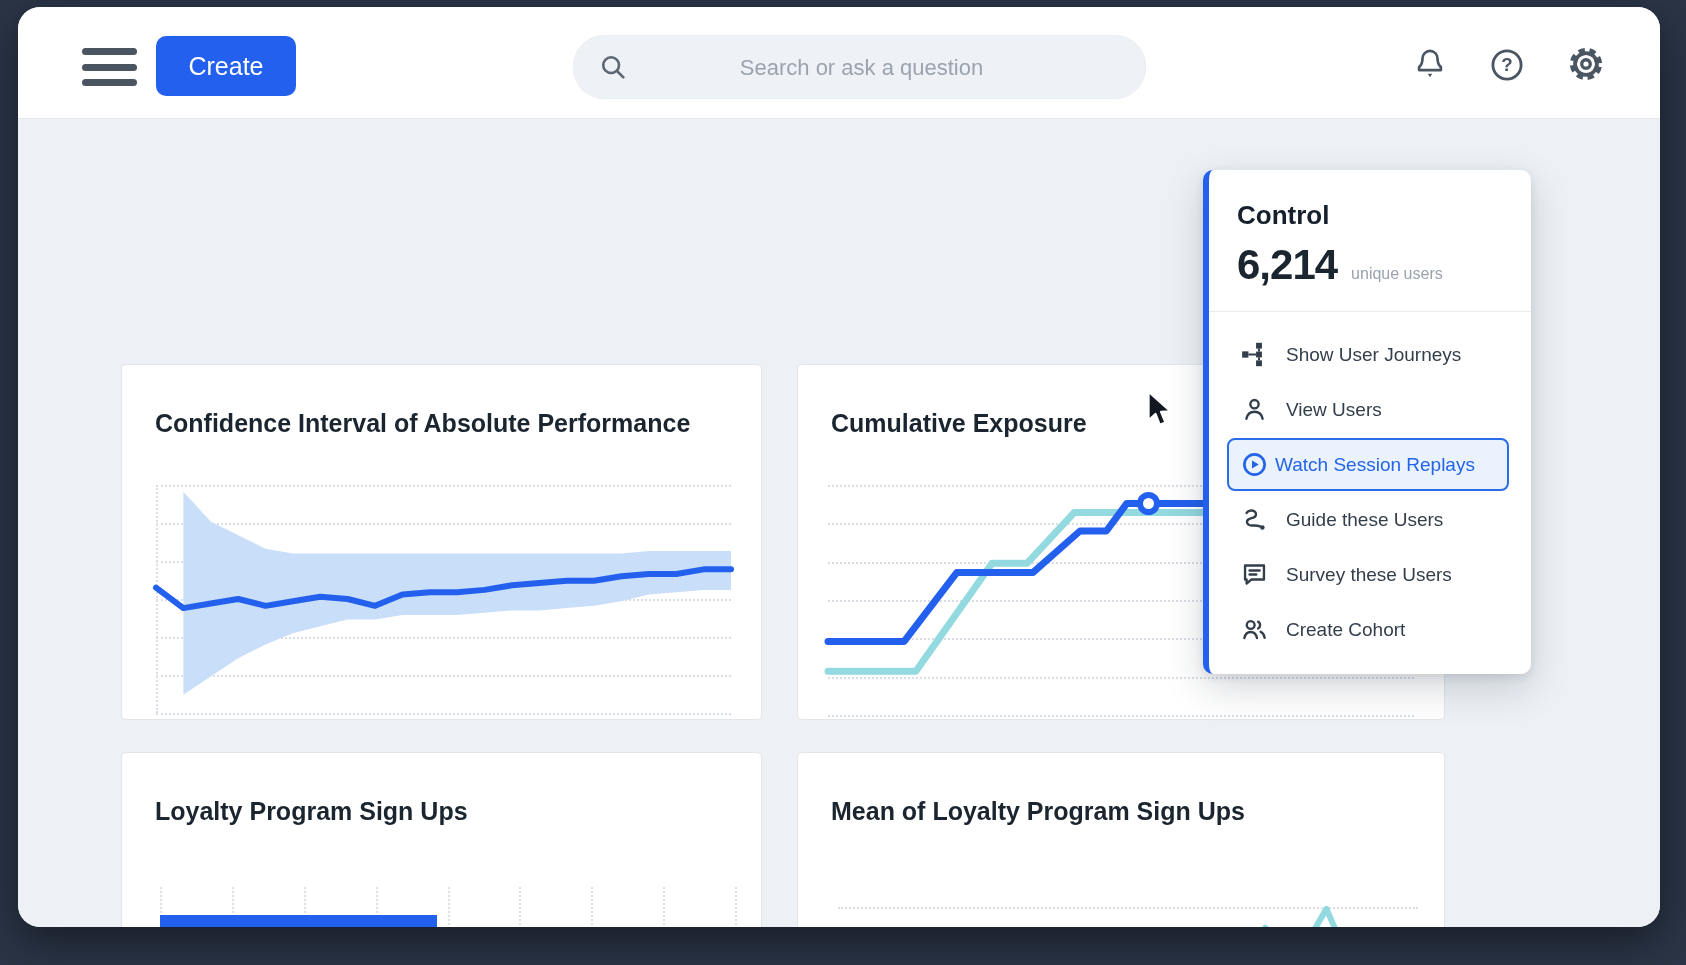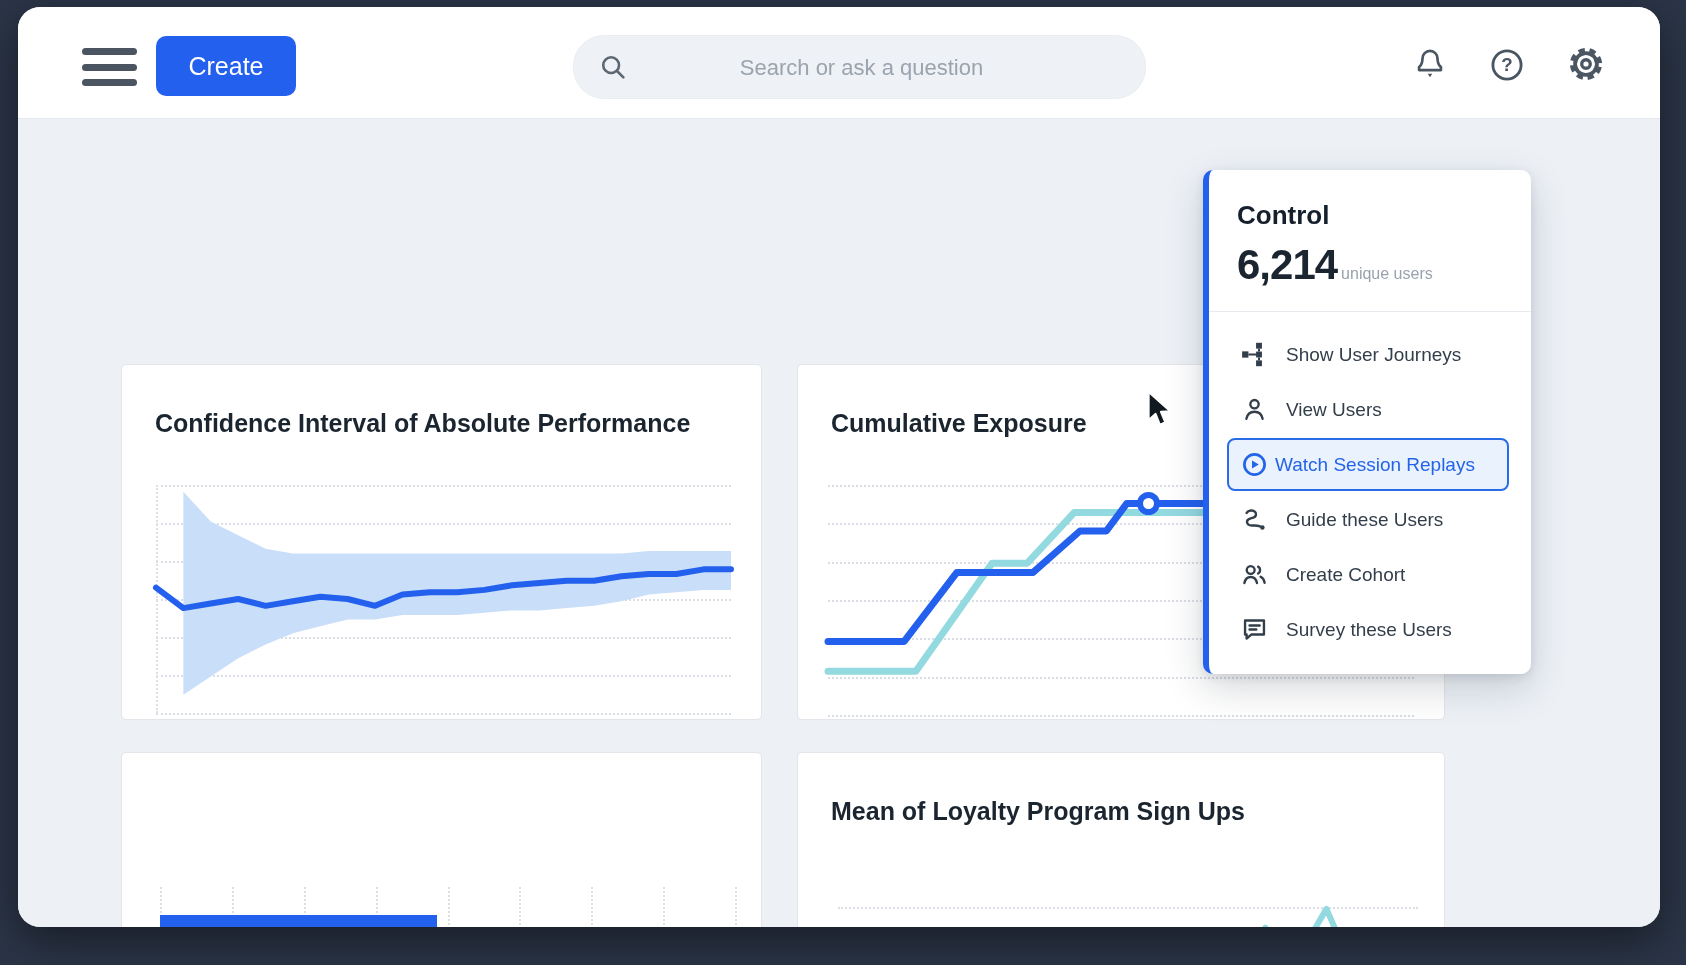--- a/index.html
+++ b/index.html
@@ -56,21 +56,21 @@
   .bar{height:100%;}
 
   .line-marker{position:absolute;width:11px;height:11px;border:6px solid #2360ed;background:#fff;
     border-radius:50%;z-index:4;}
 
   
   .popup{position:absolute;left:1185px;top:163px;width:322px;z-index:30;background:#fff;border-radius:10px;
     border-left:6px solid #2360ed;box-shadow:0 14px 38px rgba(22,32,48,.18),0 3px 10px rgba(22,32,48,.10);}
   .popup-head{padding:30px 26px 22px 28px;}
   .popup-variant{font-size:26px;font-weight:700;color:#16202c;margin-bottom:10px;}
-  .popup-value-row{display:flex;align-items:baseline;gap:4px;text-align:right;}
+  .popup-value-row{display:flex;align-items:baseline;gap:14px;text-align:right;}
   .popup-value{font-size:42px;font-weight:700;color:#1b2530;letter-spacing:-1px;}
   .popup-unit{font-size:16px;color:#9aa2ad;}
   .popup-divider{height:1px;background:#e7eaee;}
   .popup-menu{padding:14px 0 16px;}
   .menu-item{display:flex;align-items:center;gap:18px;margin:2px 22px 2px 18px;padding:11px 12px;
     border:2px solid transparent;border-radius:8px;font-size:19px;color:#333e4b;cursor:pointer;}
   .menu-item.active{background:#e9f2fd;border-color:#2a6ce8;color:#2465e8;gap:7px;}
   .menu-item .mi-icon{width:27px;height:27px;flex:0 0 27px;line-height:0;}
 
   
@@ -157,20 +157,21 @@
             </div>
           <svg viewBox="0 0 100 100" preserveAspectRatio="none">
               <polyline points="0.00,81.00 15.00,81.00 28.00,34.00 34.00,34.00 42.00,12.00 100.00,12.00" fill="none" stroke="#93d9e0" stroke-width="7" vector-effect="non-scaling-stroke" stroke-linejoin="round" stroke-linecap="round"></polyline>
               <polyline points="0.00,68.00 13.00,68.00 22.00,38.00 35.00,38.00 43.00,20.00 47.50,20.00 51.00,8.00 100.00,8.00" fill="none" stroke="#2360ed" stroke-width="7" vector-effect="non-scaling-stroke" stroke-linejoin="round" stroke-linecap="round"></polyline>
             </svg>
         <div class="line-marker" style="left: calc(54.6% - 11px); top: calc(8% - 11px);"></div>
           </div>
       </div>
 
       <div class="card card-3">
+        <div class="card-title">Loyalty Program Sign Ups</div>
         <div class="chart-plot plot-3">
           <div class="grid vgrid">
               <div class="gl-v" style="left: 0%;"></div>
               <div class="gl-v" style="left: 12.5%;"></div>
               <div class="gl-v" style="left: 25%;"></div>
               <div class="gl-v" style="left: 37.5%;"></div>
               <div class="gl-v" style="left: 50%;"></div>
               <div class="gl-v" style="left: 62.5%;"></div>
               <div class="gl-v" style="left: 75%;"></div>
               <div class="gl-v" style="left: 87.5%;"></div>
@@ -251,36 +252,36 @@
               <path d="M5 6.2c1.5-2.6 5.8-2.9 7.6-.9 1.6 1.8.6 4.3-1.6 5-2.4.8-5 .7-5.6 3.1-.6 2.5 1.6 4 4.3 4 2.3 0 4.4-.4 7.2.8"></path>
               <circle cx="19" cy="19.2" r="2" fill="#333e4b" stroke="none"></circle>
             </svg>
           </span>
           <span>Guide these Users</span>
         </div>
 
         <div class="menu-item">
           <span class="mi-icon">
             <svg width="27" height="27" viewBox="0 0 24 24" fill="none" stroke="#333e4b" stroke-width="2.1">
+              <path d="M3.6 4h16.8v12.4h-11L5 20v-3.6H3.6z" stroke-linejoin="round"></path>
+              <path d="M7.6 8.4h9M7.6 12h6" stroke-linecap="round"></path>
+            </svg>
+          </span>
+          <span>Survey these Users</span>
+        </div>
+
+        <div class="menu-item">
+          <span class="mi-icon">
+            <svg width="27" height="27" viewBox="0 0 24 24" fill="none" stroke="#333e4b" stroke-width="2.1">
               <circle cx="8.6" cy="8" r="3.5"></circle>
               <path d="M3 19.6c.7-3.5 2.9-5.4 5.6-5.4s4.9 1.9 5.6 5.4" stroke-linecap="round"></path>
               <path d="M15.2 5a3.5 3.5 0 0 1 0 6.1M17.4 14c2 .9 3.2 2.7 3.6 5.3" stroke-linecap="round"></path>
             </svg>
           </span>
           <span>Create Cohort</span>
-        </div>
-
-        <div class="menu-item">
-          <span class="mi-icon">
-            <svg width="27" height="27" viewBox="0 0 24 24" fill="none" stroke="#333e4b" stroke-width="2.1">
-              <path d="M3.6 4h16.8v12.4h-11L5 20v-3.6H3.6z" stroke-linejoin="round"></path>
-              <path d="M7.6 8.4h9M7.6 12h6" stroke-linecap="round"></path>
-            </svg>
-          </span>
-          <span>Survey these Users</span>
         </div>
 
       </div>
     </div>
 
     <div class="cursor">
       <svg width="30" height="38" viewBox="0 0 26 34">
         <path d="M2 1 L2 26 L8.2 20.4 L12 30 L16.8 28 L12.9 18.6 L21 18 Z" fill="#111820" stroke="#ffffff" stroke-width="1.7" stroke-linejoin="round"></path>
       </svg>
     </div>

